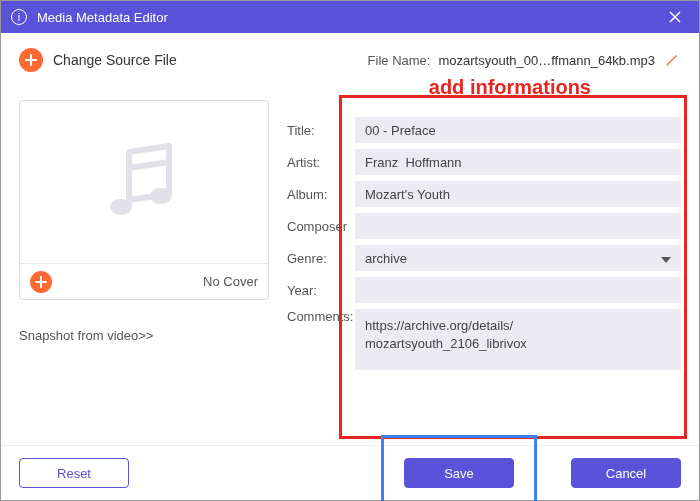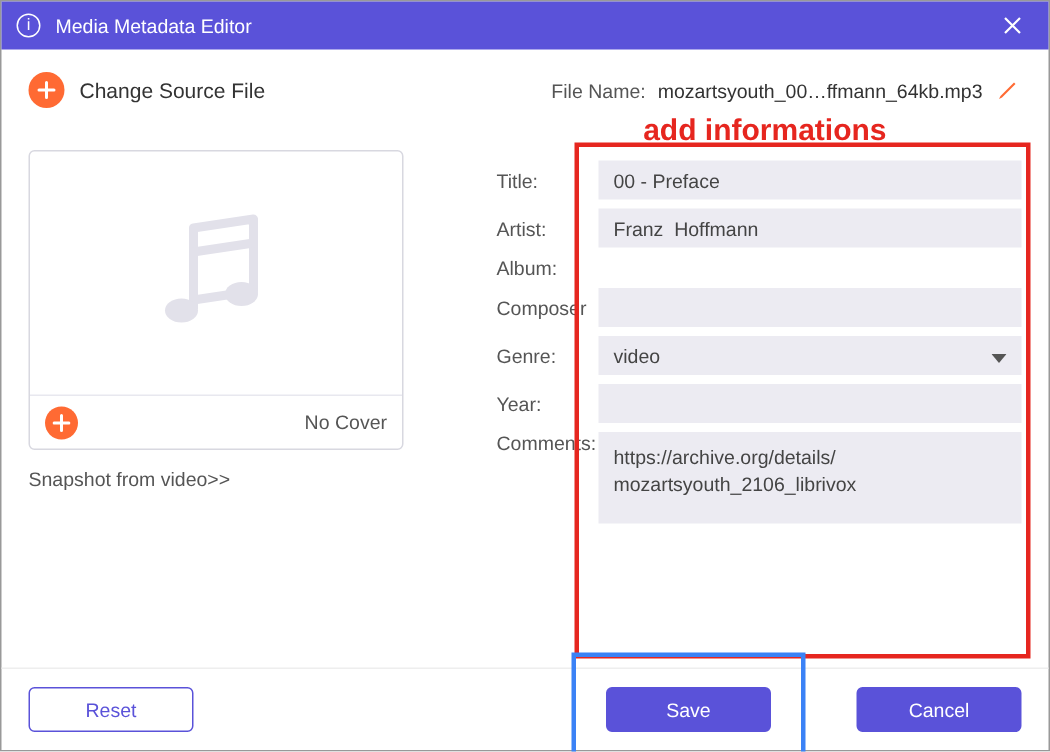--- a/index.html
+++ b/index.html
@@ -93,20 +93,21 @@
   .main {
     flex:1;
     display:flex;
     gap: 18px;
     position:relative;
   }
   .cover-col {
     width: 250px;
     display:flex;flex-direction:column;
     padding-top:5px;
+    gap:16px;
   }
   .cover-box {
     width:250px;height:200px;
     border:1px solid #d8d8e0;
     border-radius:4px;
     display:flex;flex-direction:column;
     position:relative;
     background:#fff;
   }
   .cover-art {
@@ -127,22 +128,21 @@
   .cover-footer .nocov {
     margin-left:auto;color:#555;font-size:13px;
   }
   .snap-link {
     margin-top:12px;color:#555;font-size:13px;cursor:pointer;
   }
 
   .form-col {
     flex:1;
     position:relative;
-    padding-top:12px;
-    margin-left:44px;
+    padding-top:22px;
   }
   .red-box {
     position:absolute;
     left:52px; top:0; right:-6px; bottom:-4px;
     border:3px solid #e6261f;
     pointer-events:none;
   }
   .form-row {
     display:flex;
     align-items:center;
@@ -276,29 +276,30 @@
         <div class="form-row">
           <label>Title:</label>
           <input type="text" value="00 - Preface" style="">
         </div>
         <div class="form-row">
           <label>Artist:</label>
           <input type="text" value="Franz  Hoffmann" style="">
         </div>
         <div class="form-row">
           <label>Album:</label>
+          <input type="text" value="Mozart's Youth" style="">
         </div>
         <div class="form-row">
           <label>Composer</label>
           <input type="text" value="" style="">
         </div>
         <div class="form-row">
           <label>Genre:</label>
           <div class="select">
-            <span>video</span>
+            <span>archive</span>
             <span class="chev">
               <svg width="10" height="6" viewBox="0 0 10 6">
                   <path d="M0 0 L5 6 L10 0 Z" fill="#555"></path>
                 </svg>
             </span>
           </div>
         </div>
         <div class="form-row">
           <label>Year:</label>
           <input type="text" value="" style="">

